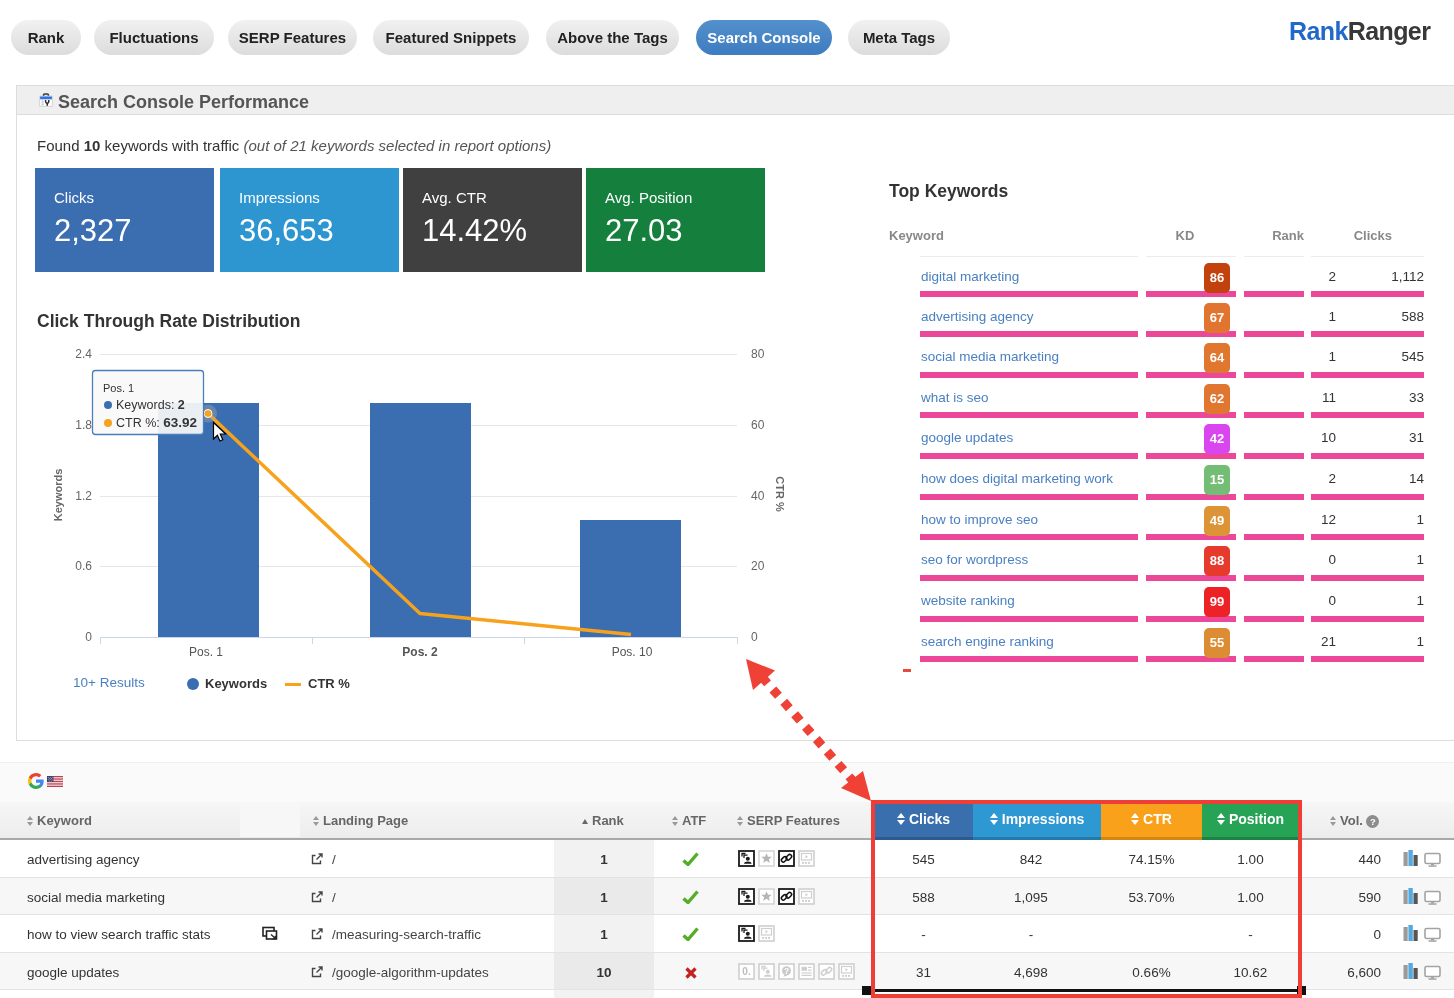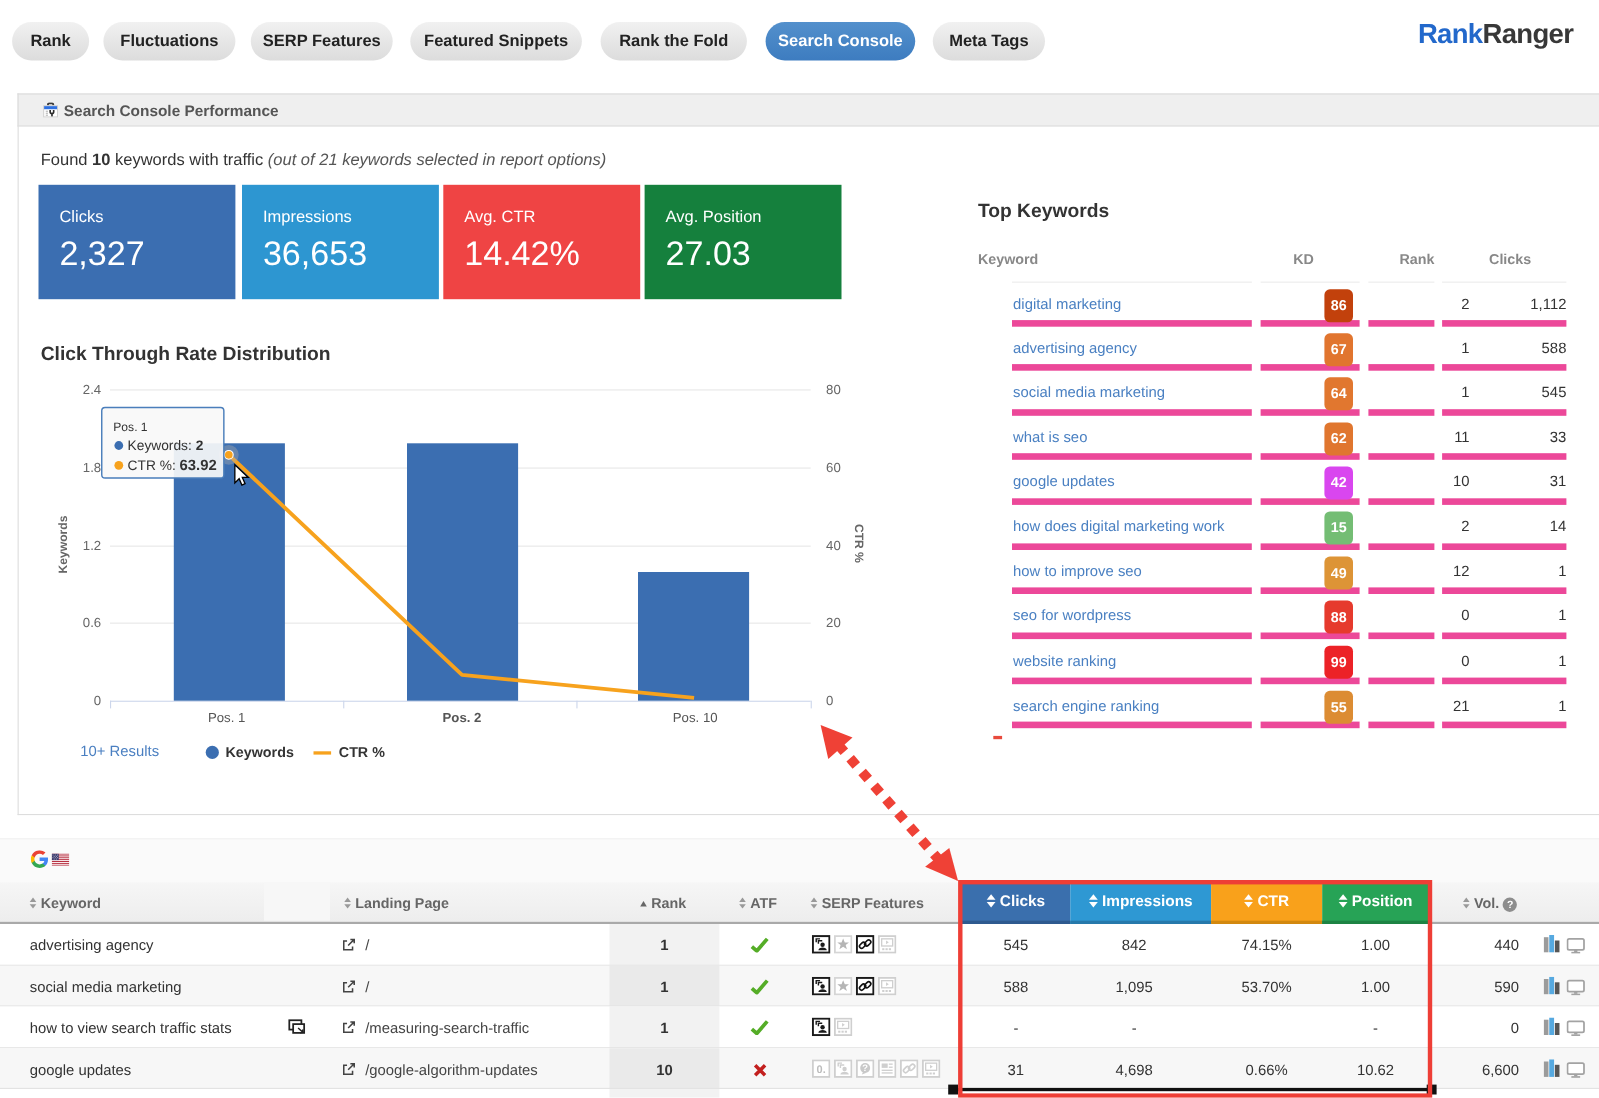--- a/index.html
+++ b/index.html
@@ -7,21 +7,21 @@
 .abs { position:absolute; }
 
 .pill { position:absolute; top:20px; height:35px; border-radius:17.5px; background:linear-gradient(#f1f1f1,#dcdcdc); color:#222; font-size:15px; font-weight:bold; text-align:center; line-height:35px; }
 .pill.active { background:linear-gradient(#5390cc,#3d7cc0); color:#fff; }
 
 #logo { position:absolute; top:17px; left:1289px; font-size:25px; font-weight:bold; letter-spacing:-0.6px; color:#383838; }
 #logo .b { color:#2268cb; }
 
 #panel { position:absolute; left:16px; top:85px; width:1438px; height:656px; background:#fff; border:1px solid #ddd; border-right:none; }
 #panelhead { position:absolute; left:16px; top:85px; width:1438px; height:30px; background:#efefef; border:1px solid #ddd; border-right:none; }
-#paneltitle { position:absolute; left:58px; top:92px; font-size:14px; font-weight:bold; color:#555; }
+#paneltitle { position:absolute; left:58px; top:92px; font-size:18px; font-weight:bold; color:#555; }
 
 #found { position:absolute; left:37px; top:137px; font-size:15px; color:#333; }
 #found i { color:#555; }
 
 .card { position:absolute; top:168px; height:104px; width:179px; color:#fff; padding:21px 0 0 19px; }
 .card .lbl { font-size:15px; }
 .card .val { font-size:31px; margin-top:7px; }
 
 .grid { position:absolute; left:100px; width:637px; height:1px; background:#e7e7e7; }
 .tick { position:absolute; top:637px; width:1px; height:7px; background:#ccd6eb; }
@@ -60,21 +60,21 @@
 .sicons { position:absolute; left:738px; top:10px; font-size:0; white-space:nowrap; }
 .sicons svg { margin-right:3px; }
 #redbox { position:absolute; left:871px; top:800px; width:431px; height:198px; border:4px solid #ee3e36; z-index:8; }
 </style>
 </head>
 <body>
 <div class="pill" style="left:11px;width:70px;">Rank</div>
 <div class="pill" style="left:94px;width:120px;">Fluctuations</div>
 <div class="pill" style="left:228px;width:129px;">SERP Features</div>
 <div class="pill" style="left:373px;width:156px;">Featured Snippets</div>
-<div class="pill" style="left:546px;width:133px;">Rank the Fold</div>
+<div class="pill" style="left:546px;width:133px;">Above the Tags</div>
 <div class="pill active" style="left:696px;width:136px;">Search Console</div>
 <div class="pill" style="left:848px;width:102px;">Meta Tags</div>
 <div id="logo"><span class="b">Rank</span>Ranger</div>
 <div id="panel"></div>
 <div id="panelhead"></div>
 <svg class="abs" style="left:39px;top:93px;" width="14" height="14" viewBox="0 0 14 14">
     <path d="M4.6 3 V2 a1 1 0 0 1 1 -1 h2.8 a1 1 0 0 1 1 1 V3" fill="none" stroke="#3a3a3a" stroke-width="1.7"></path>
     <rect x="0.7" y="3.1" width="12.6" height="10.2" fill="#fff" stroke="#cfcfcf" stroke-width="0.9"></rect>
     <rect x="1.1" y="3.5" width="11.8" height="2.8" fill="#2f71e0"></rect>
     <rect x="2.6" y="7.6" width="2" height="1.1" fill="#bbb"></rect>
@@ -86,21 +86,21 @@
 <div id="paneltitle">Search Console Performance</div>
 <div id="found">Found <b>10</b> keywords with traffic <i>(out of 21 keywords selected in report options)</i></div>
 <div class="card" style="left:35px;background:#3b6eb1;">
     <div class="lbl">Clicks</div>
     <div class="val">2,327</div>
   </div>
 <div class="card" style="left:220px;background:#2d96d1;">
     <div class="lbl">Impressions</div>
     <div class="val">36,653</div>
   </div>
-<div class="card" style="left:403px;background:#ef4444;">
+<div class="card" style="left:403px;background:#404040;">
     <div class="lbl">Avg. CTR</div>
     <div class="val">14.42%</div>
   </div>
 <div class="card" style="left:586px;background:#15803d;">
     <div class="lbl">Avg. Position</div>
     <div class="val">27.03</div>
   </div>
 
 <div class="abs" style="left:37px;top:311px;font-size:17.5px;font-weight:bold;color:#333;">Click Through Rate Distribution</div>
 <div class="grid" style="top:354px;"></div>

